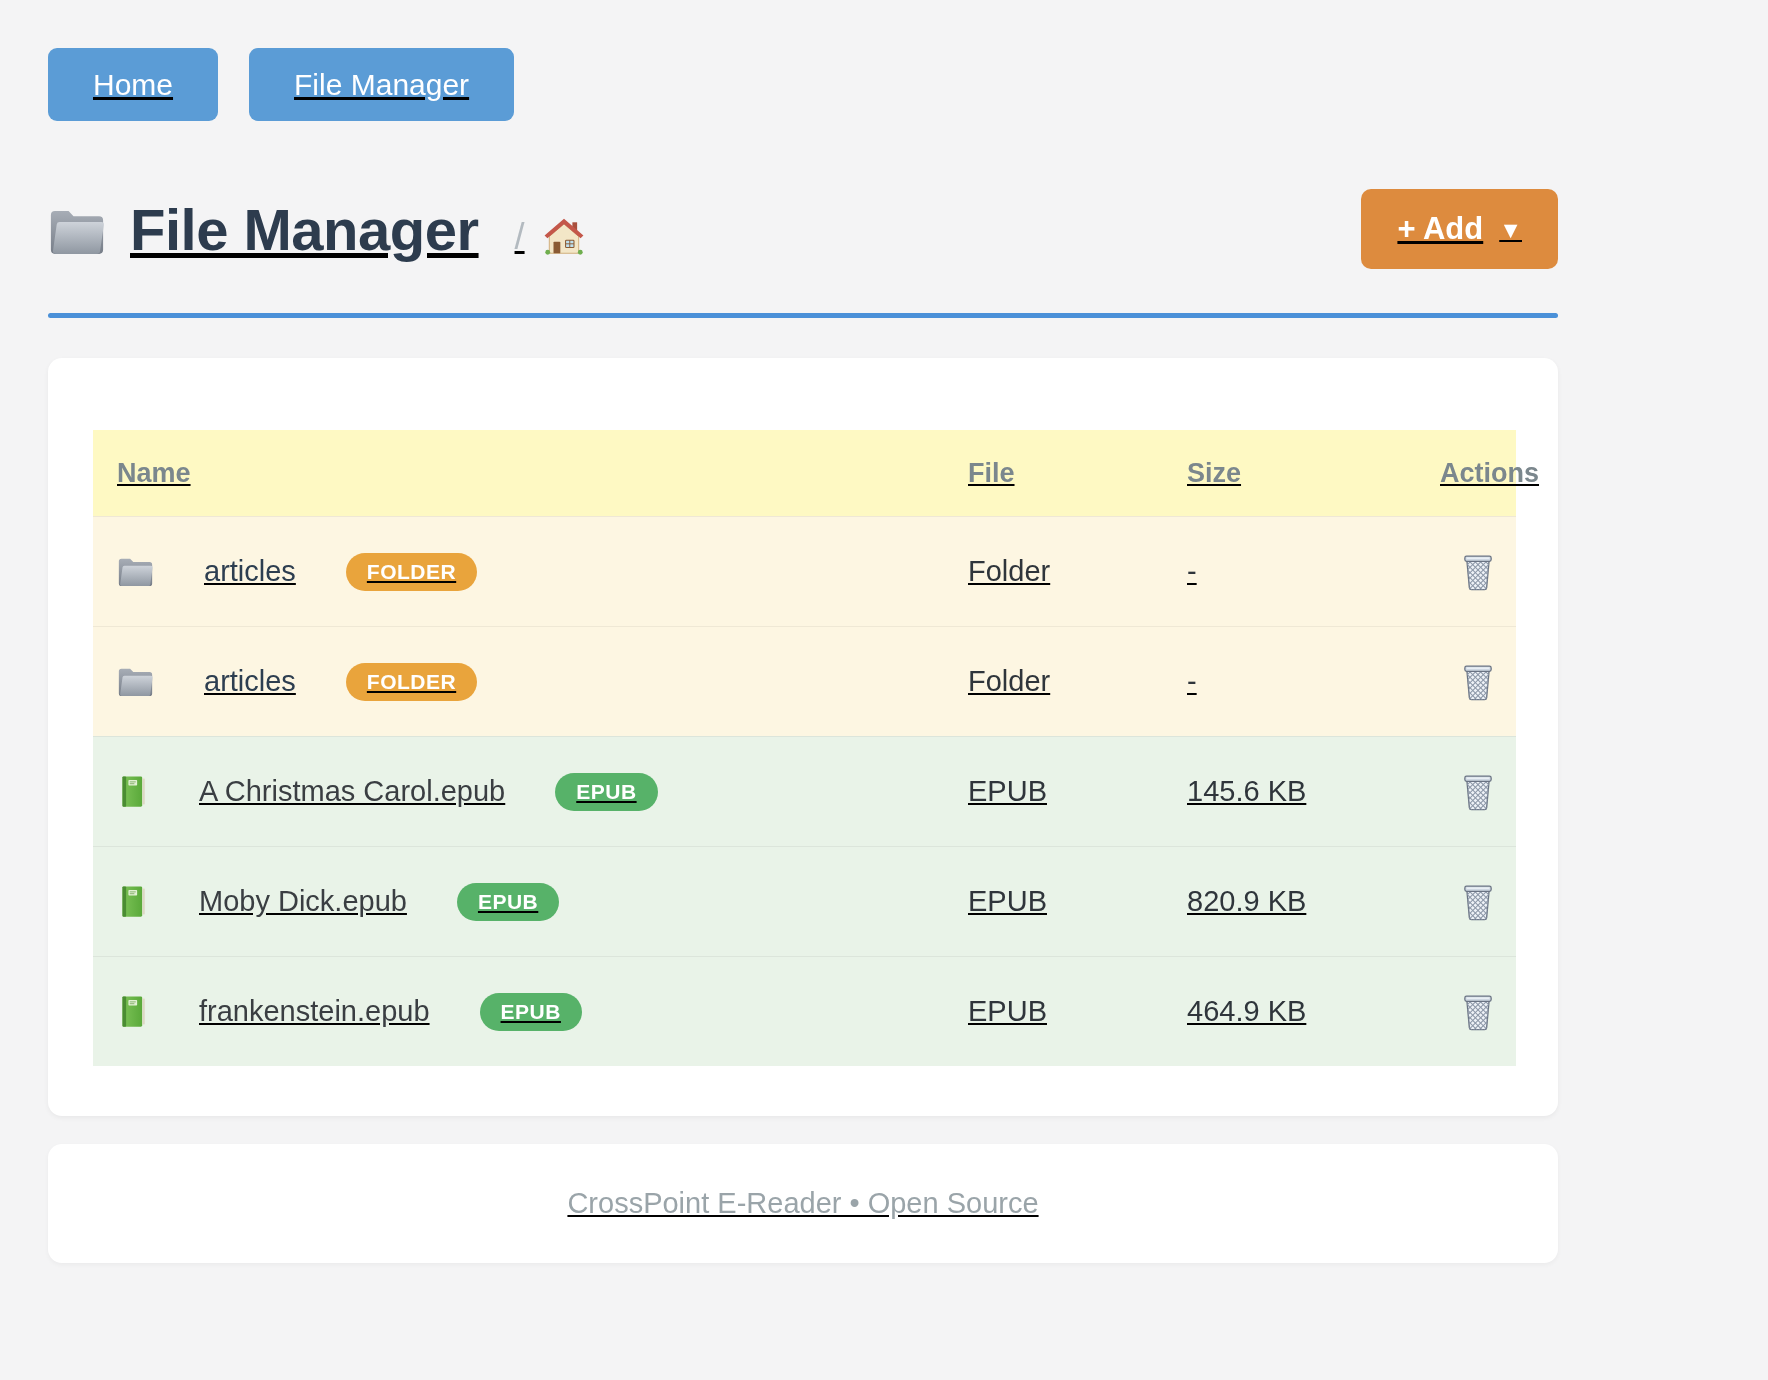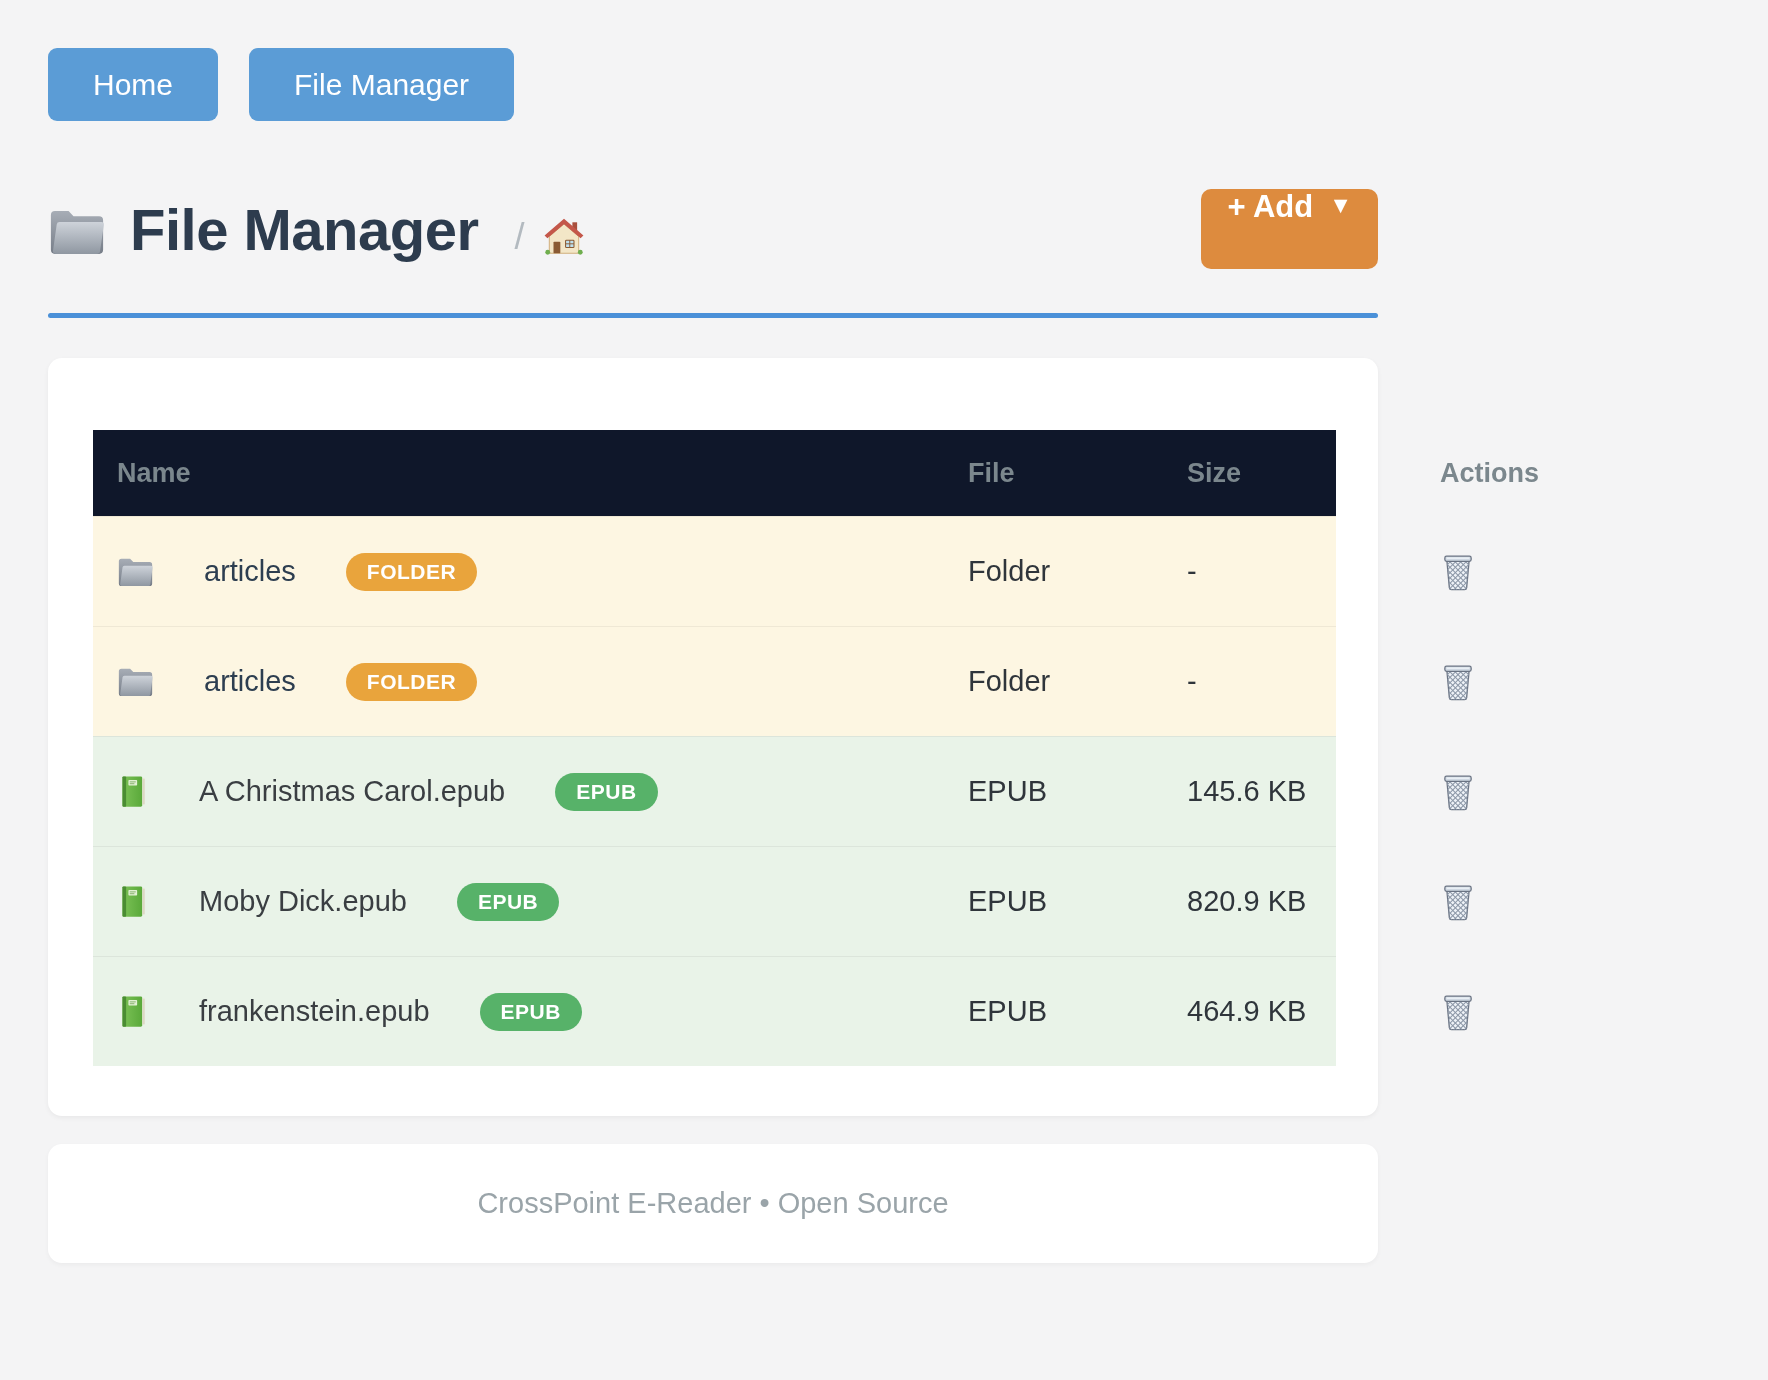--- a/index.html
+++ b/index.html
@@ -3,61 +3,61 @@
 <meta charset="utf-8">
 <style>
   * { box-sizing: border-box; }
   html,body { margin:0; padding:0; }
   body {
     width:1768px; height:1380px; overflow:hidden;
     background:#f4f4f5;
     font-family:"Liberation Sans", sans-serif;
     -webkit-font-smoothing:antialiased;
   }
-  .container { margin-left:48px; width:1330px; position:relative; }
+  .container { margin-left:48px; width:1510px; position:relative;text-decoration:underline; }
 
   
   .nav-row { display:flex; gap:31px; padding-top:48px; }
   .btn-blue {
     background:#5b9cd6; border:none; color:#fff; font-family:inherit;
     font-size:30px; height:73px; border-radius:9px; padding:0 45px;
     display:flex; align-items:center; cursor:pointer;
   }
 
   
   .header-row { margin-top:68px; display:flex; align-items:center; }
   .title-wrap { display:flex; align-items:center; flex:1; }
   .title-folder-svg { width:58px; height:50px; margin-right:24px; margin-top:4px; }
   h1.page-title { font-size:58px; margin:0; color:#2d3c4e; font-weight:700; letter-spacing:-0.5px; }
   .crumb { display:flex; align-items:center; margin-left:36px; margin-top:16px; }
   .crumb-slash { color:#b3bac0; font-size:36px; margin-right:18px; }
   .house-svg { width:42px; height:40px; cursor:pointer; }
   .btn-add {
     background:#dd8b3e; border:none; color:#fff; font-family:inherit;
-    font-weight:700; font-size:31px; height:80px; padding:0 26px;
-    border-radius:10px; display:flex; align-items:flex-start; gap:16px; cursor:pointer;
+    font-weight:700; font-size:31px; height:80px; padding:0 36px;
+    border-radius:10px; display:flex; align-items:center; gap:16px; cursor:pointer;
   }
   .btn-add .caret { font-size:23px; padding-top:3px; }
 
   .divider { height:5px; background:#4a90d8; margin-top:44px; border-radius:3px; }
 
   
   .card {
     background:#fff; border-radius:14px; margin-top:40px;
     padding:42px 42px 50px 45px; box-shadow:0 2px 5px rgba(0,0,0,.05);
   }
   .card-head { display:flex; align-items:baseline; justify-content:space-between; }
   .card-title { font-size:31px; font-weight:700; color:#2c3e50; }
   .summary { font-size:27px; color:#8b949b; }
 
   .table { margin-top:30px; }
   .thead, .trow {
     display:grid; grid-template-columns:875px 219px 253px 1fr; align-items:center;
   }
-  .thead { background:#0f172a; height:86px; color:#7b878d; font-weight:700; font-size:27px; }
+  .thead { background:#fef9c3; height:86px; color:#7b878d; font-weight:700; font-size:27px; }
   .th-name, .cell-name { padding-left:24px; }
   .trow { height:110px; font-size:29px; color:#2f353b; border-top:1px solid rgba(0,0,0,0.055); }
   .row-folder { background:#fdf6e2; }
   .row-epub { background:#e9f3e8; }
   .cell-name { display:flex; align-items:center;gap:24px; }
   .row-icon { width:37px; height:33px; margin-right:26px; flex:none; }
   .name-link { cursor:pointer; }
   .row-folder .name-link { color:#2d3e50; }
   .row-epub .name-link { color:#3a3e42; }
   .badge {

